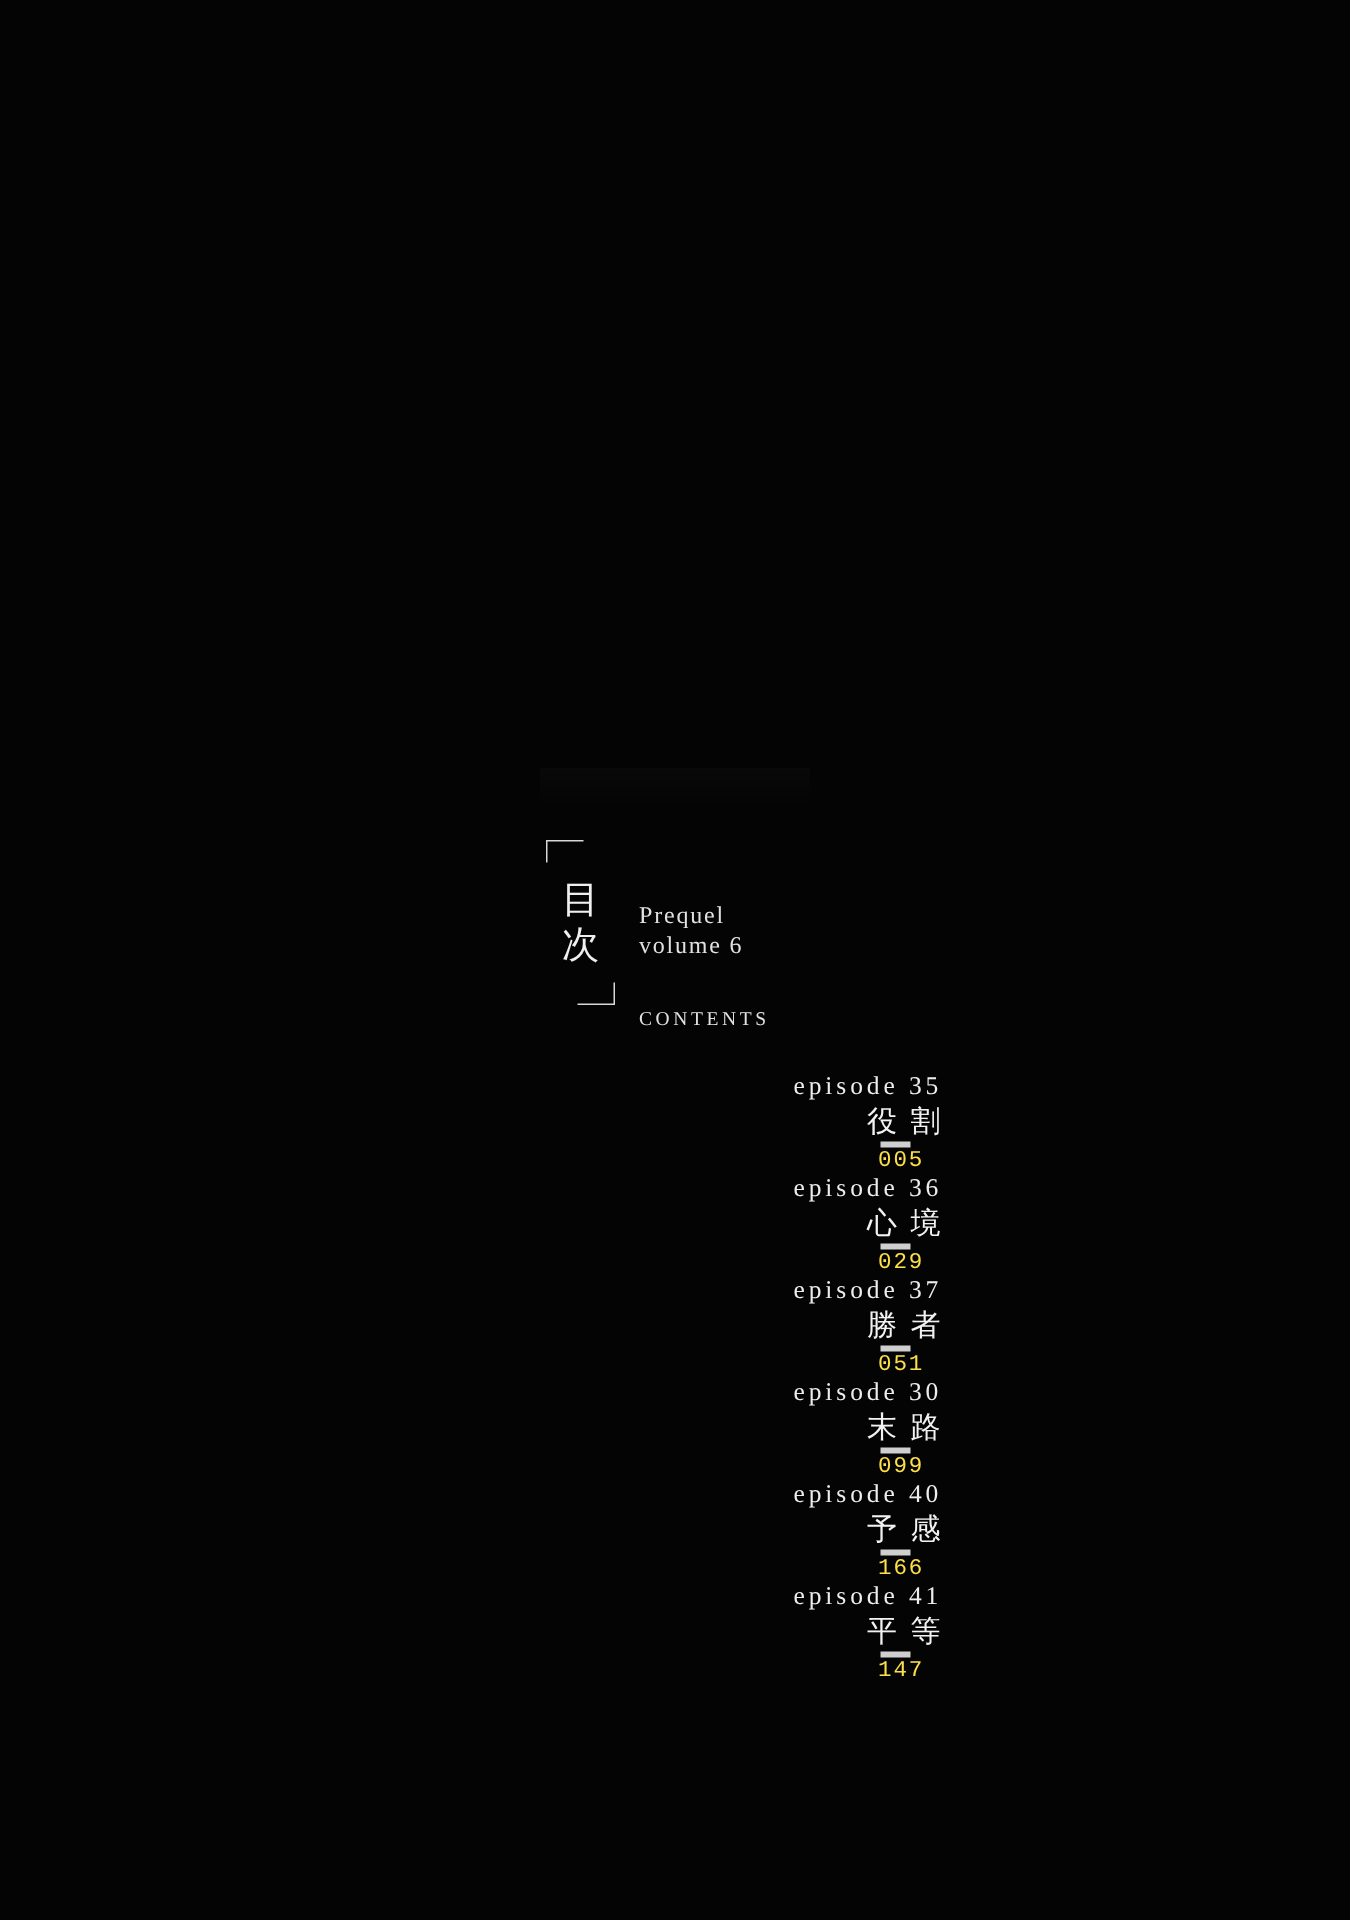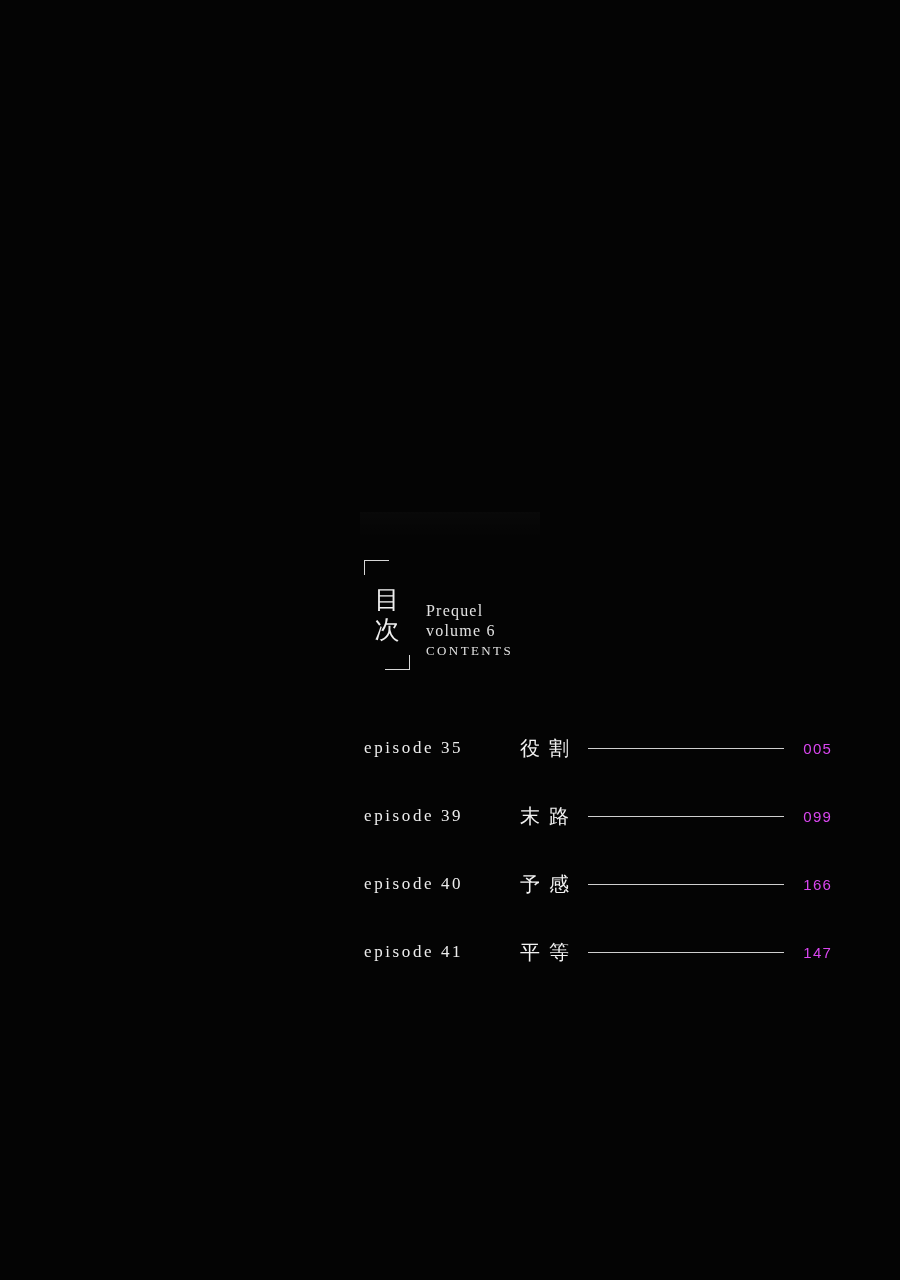--- a/index.html
+++ b/index.html
@@ -73,34 +73,36 @@
   .header-text div {
     font-family: "Liberation Serif", serif;
     font-size: 16px;
     letter-spacing: 1.2px;
     color: #e2e2e2;
     line-height: 17px;
   }
   .header-text .contents-line {
     font-size: 13px;
     letter-spacing: 2.4px;
+    margin-top: 28px;
   }
 
   
   .toc-list {
     position: absolute;
     left: 364px;
     top: 714px;
     width: 468px;
   }
 
   .toc-row {
     display: flex;
     align-items: center;
     height: 68px;
+    flex-direction: column;
   }
 
   .ep-label {
     font-family: "Liberation Serif", serif;
     font-size: 17px;
     letter-spacing: 2.6px;
     color: #ededed;
     white-space: nowrap;
     width: 138px;
   }
@@ -117,24 +119,24 @@
 
   .leader {
     flex: 1 1 auto;
     height: 1px;
     background: #cfcfcf;
     margin: 0 12px 0 10px;
     min-width: 20px;
   }
 
   .page-num {
-    font-family: Liberation Sans, sans-serif;
+    font-family: Liberation Mono, monospace;
     font-size: 15px;
     letter-spacing: 1.2px;
-    color: #d946ef;
+    color: #fde047;
     width: 36px;
     text-align: right;
   }
 
   
   .faint-band {
     position: absolute;
     left: 360px;
     top: 512px;
     width: 180px;
@@ -166,25 +168,37 @@
 
   <div class="toc-list">
 
     <div class="toc-row">
       <span class="ep-label">episode 35</span>
       <span class="ep-title">役割</span>
       <span class="leader"></span>
       <span class="page-num">005</span>
     </div>
 
-
-
-
-    <div class="toc-row">
-      <span class="ep-label">episode 39</span>
+    <div class="toc-row">
+      <span class="ep-label">episode 36</span>
+      <span class="ep-title">心境</span>
+      <span class="leader"></span>
+      <span class="page-num">029</span>
+    </div>
+
+    <div class="toc-row">
+      <span class="ep-label">episode 37</span>
+      <span class="ep-title">勝者</span>
+      <span class="leader"></span>
+      <span class="page-num">051</span>
+    </div>
+
+
+    <div class="toc-row">
+      <span class="ep-label">episode 30</span>
       <span class="ep-title">末路</span>
       <span class="leader"></span>
       <span class="page-num">099</span>
     </div>
 
     <div class="toc-row">
       <span class="ep-label">episode 40</span>
       <span class="ep-title">予感</span>
       <span class="leader"></span>
       <span class="page-num">166</span>

